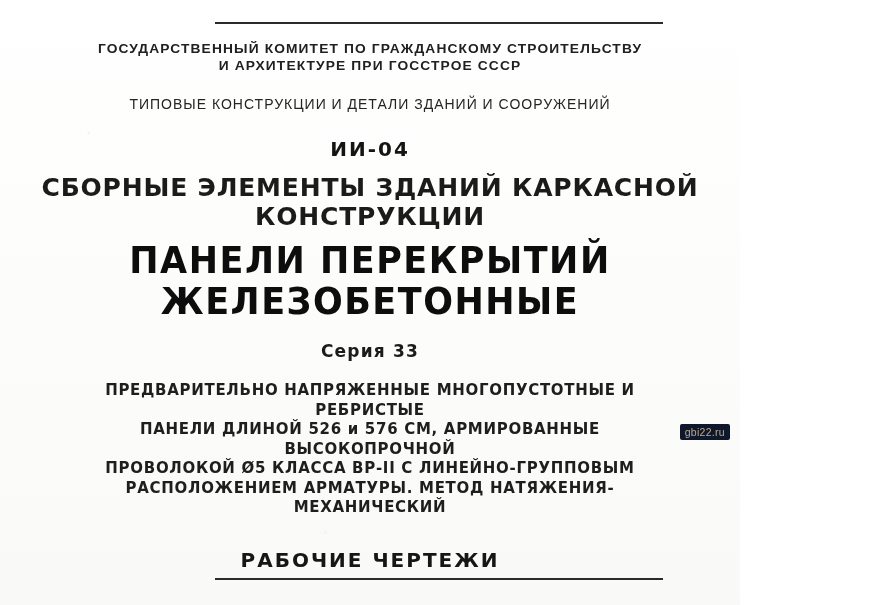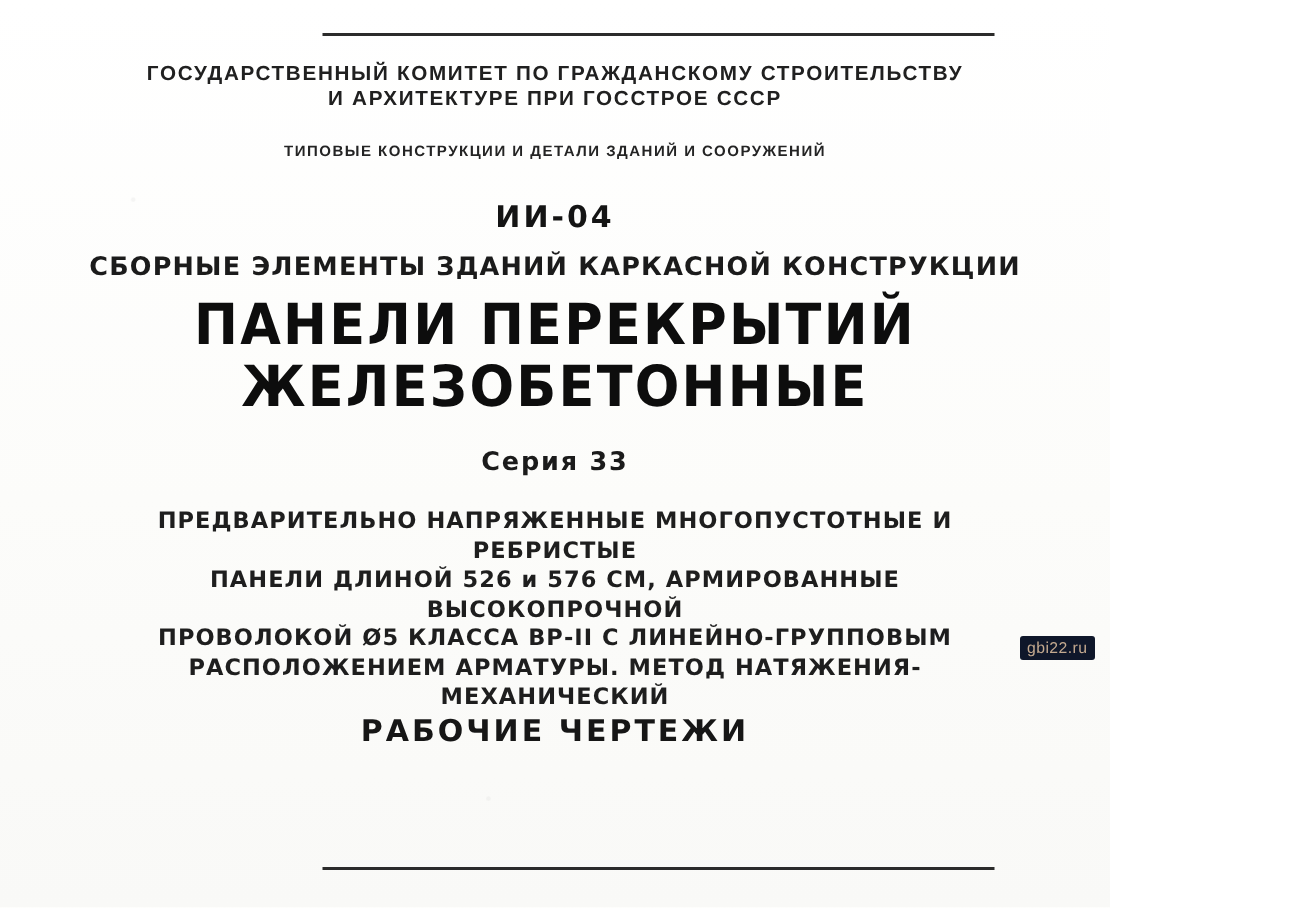--- a/index.html
+++ b/index.html
@@ -57,38 +57,38 @@
     letter-spacing: 1.1px;
     line-height: 17px;
     font-weight: 600;
     color: #202020;
     transform: scaleX(1.02);
   }
   .org .line2 { display: block; }
 
   .subtitle-small {
     margin-top: 22px;
-    font-size: 10px;
+    font-size: 14px;
     letter-spacing: 1.0px;
-    font-weight: 700;
+    font-weight: 400;
     color: #242424;
   }
 
   .code {
     margin-top: 25px;
     font-size: 20px;
     letter-spacing: 2px;
     font-weight: 700;
     color: #141414;
     font-family: "DejaVu Sans", sans-serif;
   }
 
   .elements-line {
     margin-top: 12px;
-    font-size: 17px;
+    font-size: 25px;
     letter-spacing: 0.8px;
     font-weight: 600;
     color: #1b1b1b;
     font-family: "DejaVu Sans", sans-serif;
   }
 
   .series-line {
     margin-top: 22px;
     font-size: 21px;
     letter-spacing: 1px;
@@ -129,20 +129,21 @@
     line-height: 19.5px;
     letter-spacing: 0.7px;
     font-weight: 600;
     color: #1e1e1e;
     font-family: "DejaVu Sans", sans-serif;
     text-align: center;
   }
   .desc span { display: block; }
 
   .working-drawings {
+    margin-top: 30px;
     font-size: 20px;
     letter-spacing: 2px;
     font-weight: 600;
     color: #161616;
     font-family: "DejaVu Sans", sans-serif;
   }
 
   .watermark {
     position: absolute;
     right: 10px;

